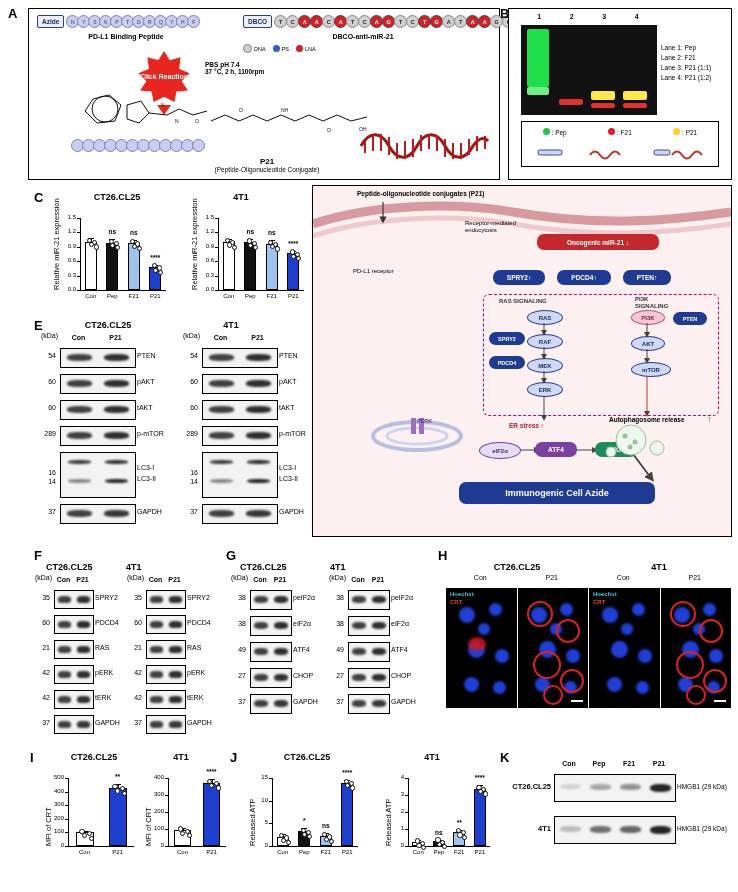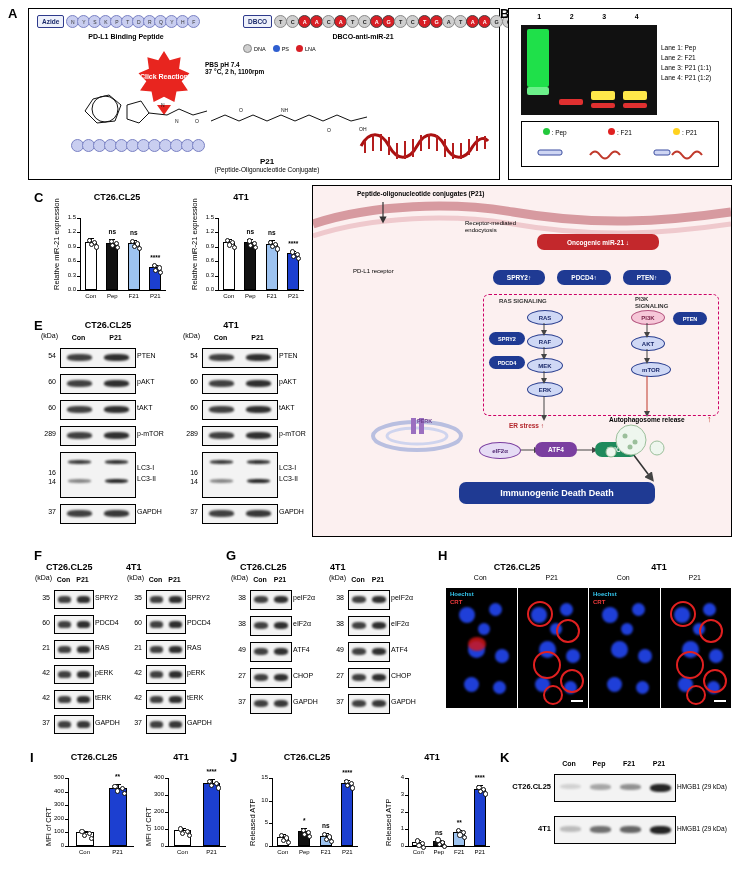--- a/index.html
+++ b/index.html
@@ -430,21 +430,21 @@
 
   <svg width="80" height="40" style="position:absolute;left:290px;top:236px;">
     <circle cx="28" cy="18" r="15" fill="#eef6ee" stroke="#9bbf9b"></circle>
     <circle cx="22" cy="14" r="2.5" fill="#9bbf9b"></circle>
       <circle cx="32" cy="20" r="2.5" fill="#9bbf9b"></circle>
       <circle cx="27" cy="25" r="2.5" fill="#9bbf9b"></circle>
     <circle cx="54" cy="26" r="7" fill="#eef6ee" stroke="#9bbf9b"></circle>
     <circle cx="8" cy="30" r="5" fill="#eef6ee" stroke="#9bbf9b"></circle>
   </svg>
 
-  <div class="dbox dblue" style="left:146px;top:296px;width:196px;height:22px;font-size:9px;">Immunogenic Death Death</div>
+  <div class="dbox dblue" style="left:146px;top:296px;width:196px;height:22px;font-size:9px;">Immunogenic Cell Azide</div>
 </div>
 
 <div class="panel-letter" style="left:34px;top:318px;">E</div>
 <div class="ttl" style="position:absolute;left:58px;top:320px;width:100px;">CT26.CL25</div>
 <div class="ttl" style="position:absolute;left:186px;top:320px;width:90px;">4T1</div>
 <div id="blotE1" class="box" style="left:34px;top:332px;width:140px;height:190px;">
     <div class="kda" style="left: 0px; top: 0px; width: 24px; text-align: right;">(kDa)</div>
     <div class="kda" style="left: 26px; top: 2px; width: 37px; text-align: center; font-weight: bold;">Con</div>
     <div class="kda" style="left: 63px; top: 2px; width: 37px; text-align: center; font-weight: bold;">P21</div>
     <div class="blotbox" style="left: 26px; top: 16px; width: 74px; height: 18px;">

